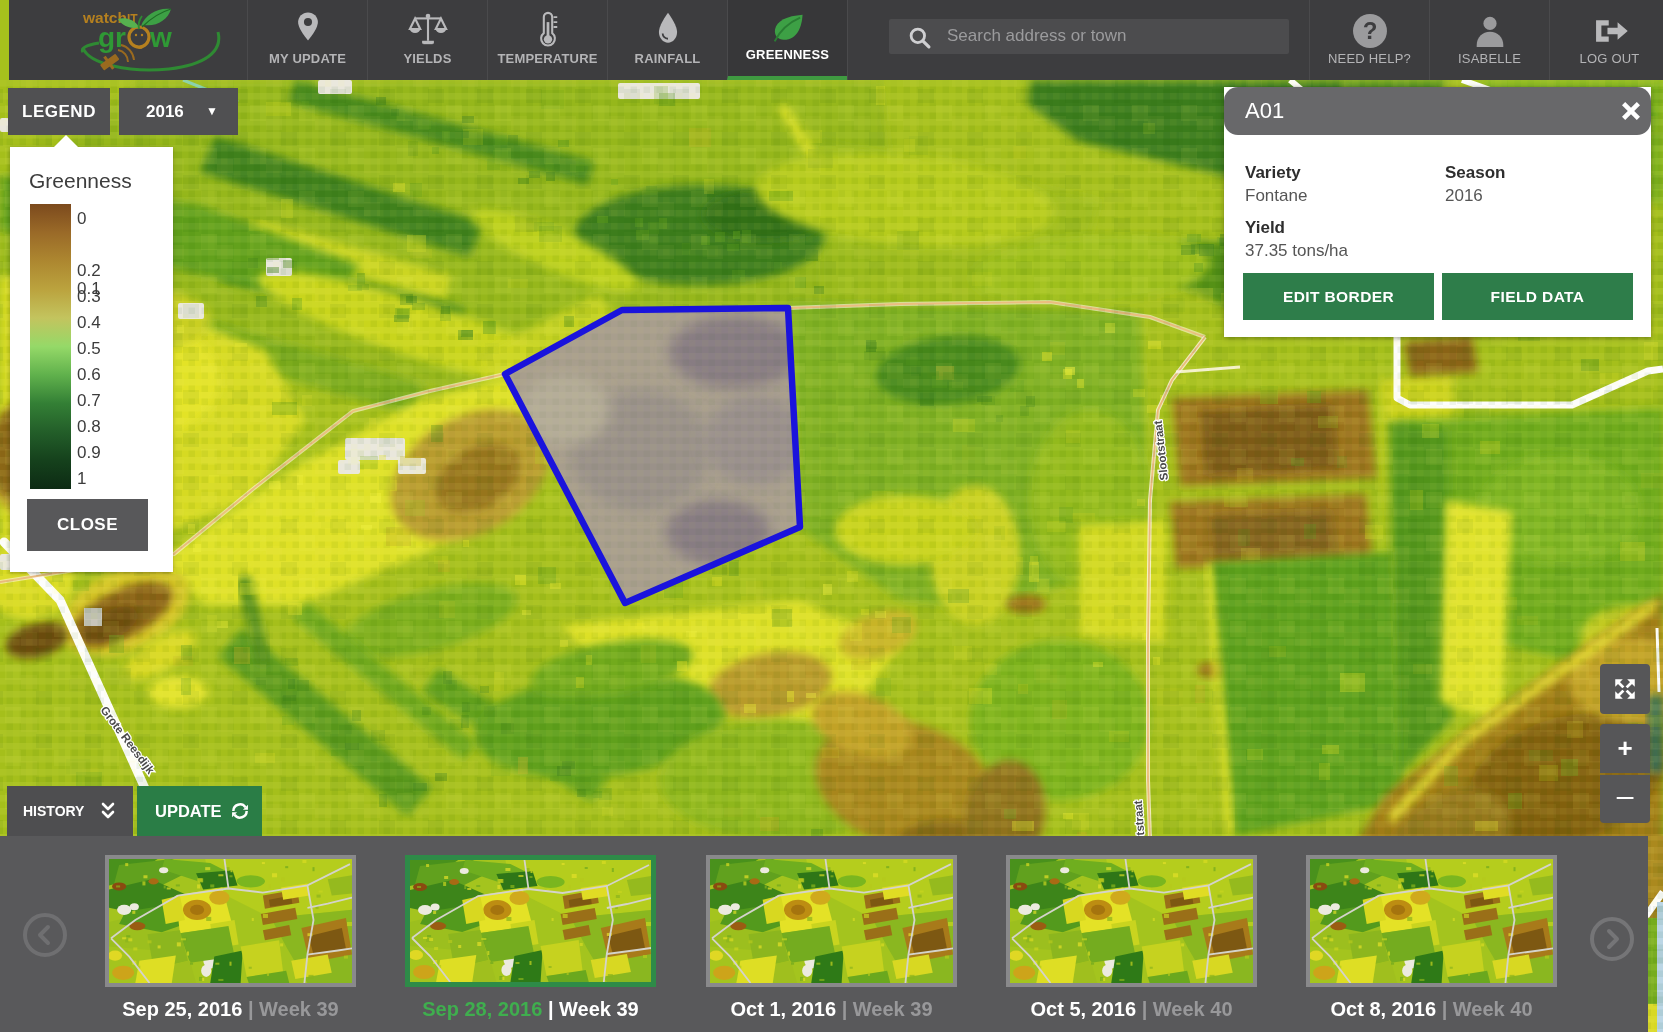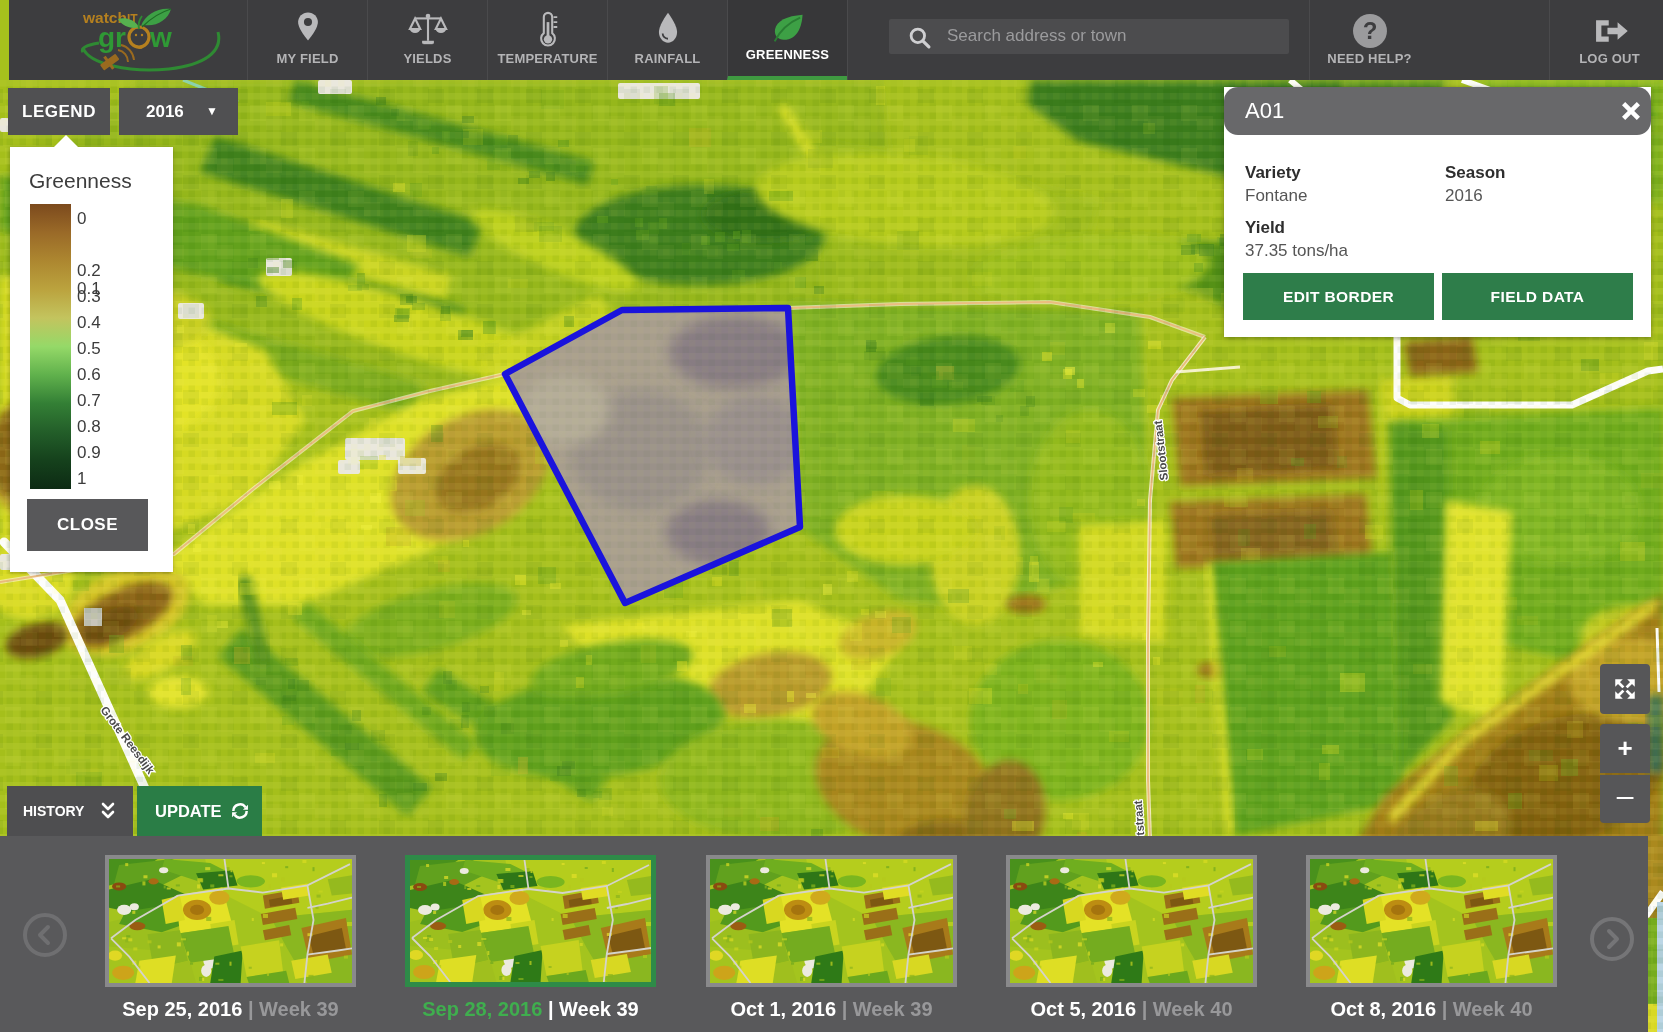--- a/index.html
+++ b/index.html
@@ -4,21 +4,21 @@
 *{margin:0;padding:0;box-sizing:border-box;}
 html,body{width:1663px;height:1032px;overflow:hidden;background:#a6c11d;font-family:"Liberation Sans",sans-serif;}
 #page{position:relative;width:1663px;height:1032px;overflow:hidden;}
 
 #nav{position:absolute;left:9px;top:0;width:1663px;height:80px;background:#3d3d3f;z-index:50;}
 .navitem{position:absolute;top:0;height:80px;width:120px;border-left:1px solid #4a4a4c;color:#b4b4b6;text-align:center;}
 .navitem .lbl{position:absolute;bottom:14px;width:100%;font-size:13px;font-weight:bold;letter-spacing:.2px;}
 .navitem svg{position:absolute;top:11px;left:50%;transform:translateX(-50%);}
 .navitem.active{background:#373739;color:#fff;border-bottom:4px solid #3f9a41;}
 .navright{position:absolute;top:0;height:80px;width:120px;border-left:1px solid #4a4a4c;color:#b4b4b6;text-align:center;}
-.navright .lbl{position:absolute;bottom:14px;width:100%;font-size:13px;font-weight:bold;letter-spacing:.2px;}
+.navright .lbl{position:absolute;bottom:14px;width:100%;font-size:13px;font-weight:normal;letter-spacing:.2px;}
 #search{position:absolute;left:880px;top:19px;width:400px;height:35px;background:#4c4c4e;border-radius:2px;color:#9b9b9d;}
 #search .ph{position:absolute;left:58px;top:7px;font-size:17px;}
 
 .chip{position:absolute;background:#505052;color:#fff;font-weight:bold;z-index:40;}
 
 #legendpanel{position:absolute;left:10px;top:147px;width:163px;height:425px;background:#fff;z-index:41;box-shadow:0 1px 4px rgba(0,0,0,.3);}
 #legendpanel:before{content:"";position:absolute;left:44px;top:-12px;border:12px solid transparent;border-bottom-color:#fff;border-top:none;}
 #gradbar{position:absolute;left:20px;top:57px;width:41px;height:285px;background:linear-gradient(to bottom,#7c4a1d 0%,#9a6a28 10%,#ad8730 20%,#bba33e 30%,#c3c45e 40%,#95d968 50%,#60b14c 60%,#337f35 70%,#235e29 80%,#15411c 90%,#0d2b14 100%);}
 .gl{position:absolute;left:67px;width:40px;font-size:17px;color:#3c3c3c;line-height:1;}
 
@@ -691,21 +691,21 @@
             <rect x="31" y="57" width="19" height="7" rx="1" fill="#9a6a1f"></rect>
             <rect x="38" y="53" width="3" height="15" fill="#9a6a1f"></rect>
           </g>
 <path d="M49 48a12 12 0 0 1 10 12M52 43a17 17 0 0 1 13 15" fill="none" stroke="#9a6a1f" stroke-width="2"></path>
 </svg></div>
 <div class="navitem" style="left:238px;">
         <svg width="27" height="32" viewBox="0 0 24 28">
           <path d="M12 1C7 1 3.2 4.8 3.2 9.6 3.2 16 12 26 12 26s8.8-10 8.8-16.4C20.8 4.8 17 1 12 1z" fill="#b9b9bb"></path>
           <circle cx="12" cy="9.6" r="3.6" fill="#3d3d3f"></circle>
         </svg>
-        <div class="lbl">MY FIELD</div>
+        <div class="lbl">MY UPDATE</div>
       </div>
 <div class="navitem" style="left:358px;">
         <svg width="40" height="36" viewBox="0 0 34 30">
           <g stroke="#b9b9bb" stroke-width="1.8" fill="none">
             <path d="M17 3v22"></path>
             <path d="M6 6h22"></path>
             <path d="M13 27h8"></path>
             <path d="M6 6l-4.4 9h8.8z"></path>
             <path d="M28 6l-4.4 9h8.8z"></path>
           </g>
@@ -752,20 +752,27 @@
           <path d="M14.8 14.8l5.4 5.4" stroke="#cfcfd1" stroke-width="3" stroke-linecap="round"></path>
         </svg>
         <div class="ph">Search address or town</div>
       </div>
 <div class="navright" style="left:1300px;width:120px;">
         <div style="position:absolute;top:12px;left:50%;transform:translateX(-50%);"><svg width="38" height="38" viewBox="0 0 30 30">
             <circle cx="15" cy="15" r="13.4" fill="#9b9b9d"></circle>
             <text x="15" y="21.5" text-anchor="middle" font-family="Liberation Sans" font-size="19" font-weight="bold" fill="#3d3d3f">?</text>
           </svg></div>
         <div class="lbl">NEED HELP?</div>
+      </div>
+<div class="navright" style="left:1420px;width:120px;">
+        <div style="position:absolute;top:12px;left:50%;transform:translateX(-50%);"><svg width="38" height="38" viewBox="0 0 30 30">
+            <circle cx="15" cy="9" r="5.2" fill="#9b9b9d"></circle>
+            <path d="M4.5 26c0-6 4.5-10.5 10.5-10.5S25.5 20 25.5 26v1.6h-21z" fill="#9b9b9d"></path>
+          </svg></div>
+        <div class="lbl">ISABELLE</div>
       </div>
 <div class="navright" style="left:1540px;width:120px;">
         <div style="position:absolute;top:12px;left:50%;transform:translateX(-50%);"><svg width="38" height="38" viewBox="0 0 30 30">
             <path d="M4 6.5h10v4.2H8.2v8.6H14v4.2H4z" fill="#b9b9bb"></path>
             <path d="M13 12.4h8V8l8 7-8 7v-4.4h-8z" fill="#b9b9bb"></path>
           </svg></div>
         <div class="lbl">LOG OUT</div>
       </div>
 </div>
 <div class="chip" style="left:8px;top:88px;width:102px;height:47px;font-size:17px;text-align:center;line-height:47px;letter-spacing:.5px;">LEGEND</div>

